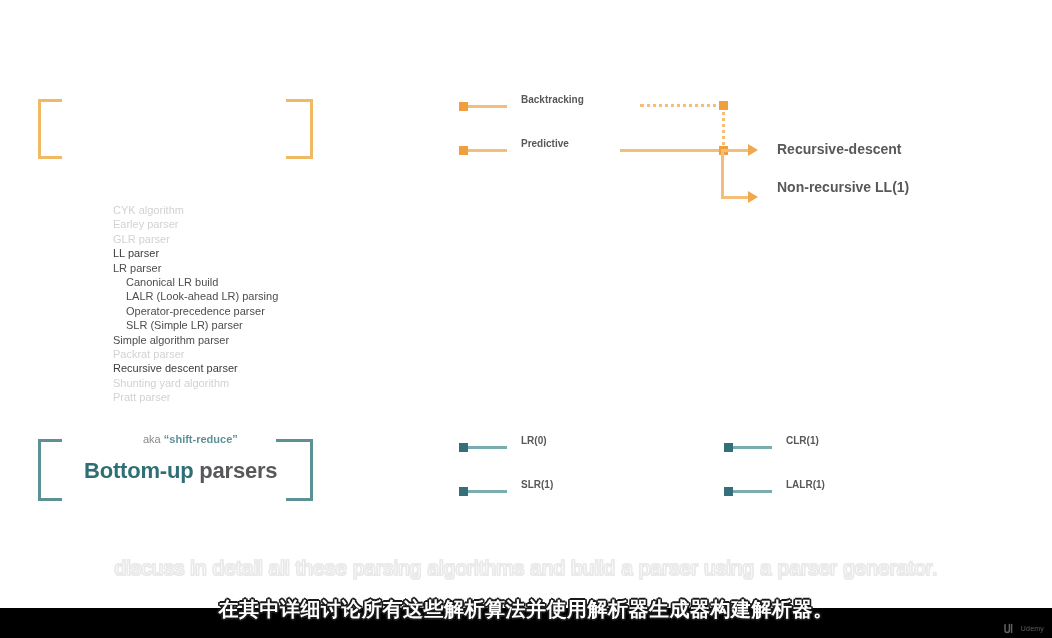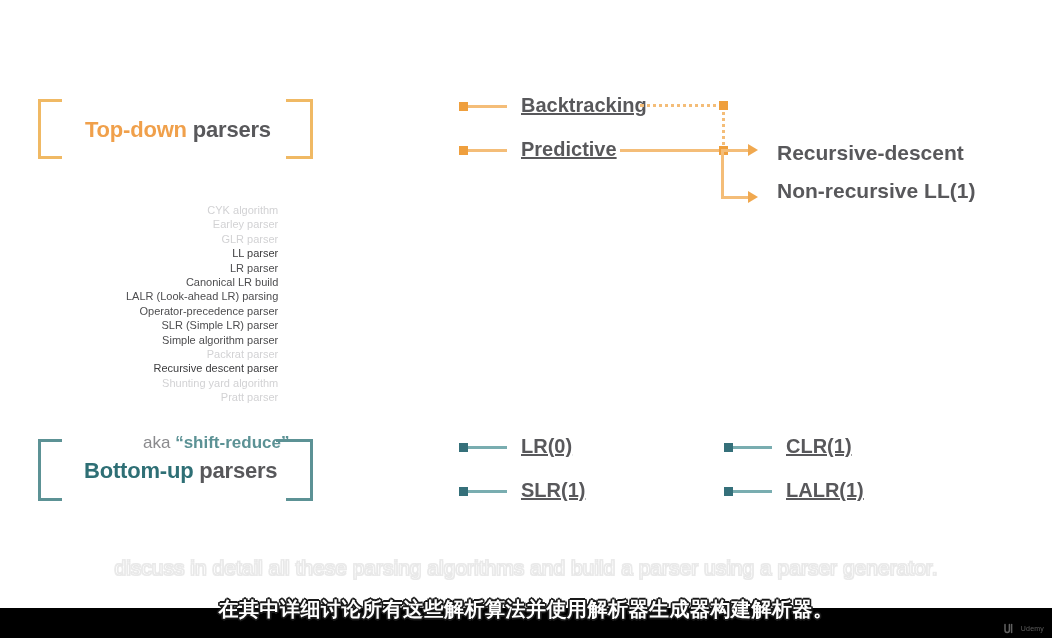--- a/index.html
+++ b/index.html
@@ -38,36 +38,36 @@
     font-weight: bold;
     letter-spacing: -0.2px;
     white-space: nowrap;
   }
   .accent-orange { color: #f0a04b; }
   .accent-teal   { color: #2e6f75; }
   .neutral-dark  { color: #58585b; }
 
   .aka-line {
     position: absolute;
-    font-size: 17px;
+    font-size: 11px;
     white-space: nowrap;
     color: #8a8a8d;
   }
   .aka-line .quoted { color: #5c9295; font-weight: bold; }
 
   
   .parser-list {
     position: absolute;
     left: 113px;
     top: 203px;
     font-size: 11px;
     line-height: 14.4px;
     color: #4d4d4f;
   }
-  .parser-list .row { white-space: nowrap; text-align: right; }
+  .parser-list .row { white-space: nowrap; }
   .parser-list .row.dim    { color: #d2d2d4; }
   .parser-list .row.strong { color: #3c3c3e; }
   .parser-list .row.indent { padding-left: 13px; }
 
   
   .legend-item { position: absolute; }
   .legend-item .swatch {
     position: absolute;
     width: 9px;
     height: 9px;
@@ -76,25 +76,24 @@
   }
   .legend-item .stem {
     position: absolute;
     height: 3px;
     top: 3px;
     left: 9px;
   }
   .legend-item .lbl {
     position: absolute;
     white-space: nowrap;
-    font-size: 20px;
+    font-size: 10px;
     font-weight: bold;
     color: #58585b;
     top: -8px;
-    text-decoration: underline;
   }
   .legend-item.orange .swatch { background: #ef9f3d; }
   .legend-item.orange .stem   { background: #f4bd78; }
   .legend-item.teal   .swatch { background: #35707a; }
   .legend-item.teal   .stem   { background: #79adb0; }
 
   
   .conn { position: absolute; }
   .conn.h-solid { height: 3px; background: #f4bd78; }
   .conn.v-solid { width: 3px; background: #f4bd78; }
@@ -115,21 +114,21 @@
   .arrow-right {
     position: absolute;
     width: 0; height: 0;
     border-top: 6px solid transparent;
     border-bottom: 6px solid transparent;
     border-left: 10px solid #f0a84f;
   }
   .flow-label {
     position: absolute;
     white-space: nowrap;
-    font-size: 21px;
+    font-size: 14px;
     font-weight: bold;
     color: #58585b;
   }
 
   
   .sub-en {
     position: absolute;
     left: 0;
     width: 1052px;
     top: 556px;
@@ -191,23 +190,20 @@
 
   <div class="bracket" style="left:38px; top:99px; width:275px; height:60px;">
     <div class="edge" style="left:0; top:0; width:3px; height:60px;"></div>
     <div class="edge" style="left:0; top:0; width:24px; height:3px;"></div>
     <div class="edge" style="left:0; top:57px; width:24px; height:3px;"></div>
     <div class="edge" style="left:272px; top:0; width:3px; height:60px;"></div>
     <div class="edge" style="left:248px; top:0; width:27px; height:3px;"></div>
     <div class="edge" style="left:248px; top:57px; width:27px; height:3px;"></div>
   </div>
 
-  <div class="group-title" style="left:85px; top:117px;">
-    <span class="accent-orange">Top-down</span><span class="neutral-dark"> parsers</span>
-  </div>
 
   <div class="legend-item orange" style="left:459px; top:102px;">
     <div class="swatch"></div>
     <div class="stem" style="width:39px;"></div>
     <div class="lbl" style="left:62px;">Backtracking</div>
   </div>
 
   <div class="legend-item orange" style="left:459px; top:146px;">
     <div class="swatch"></div>
     <div class="stem" style="width:39px;"></div>

